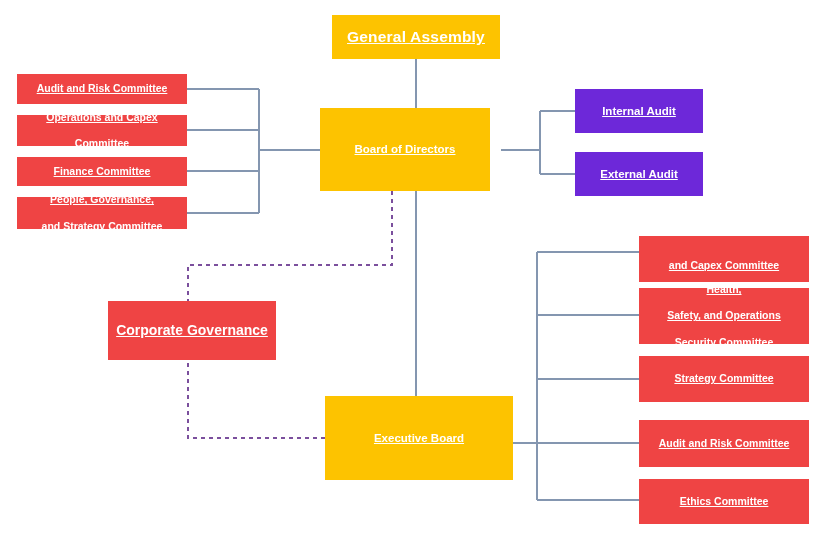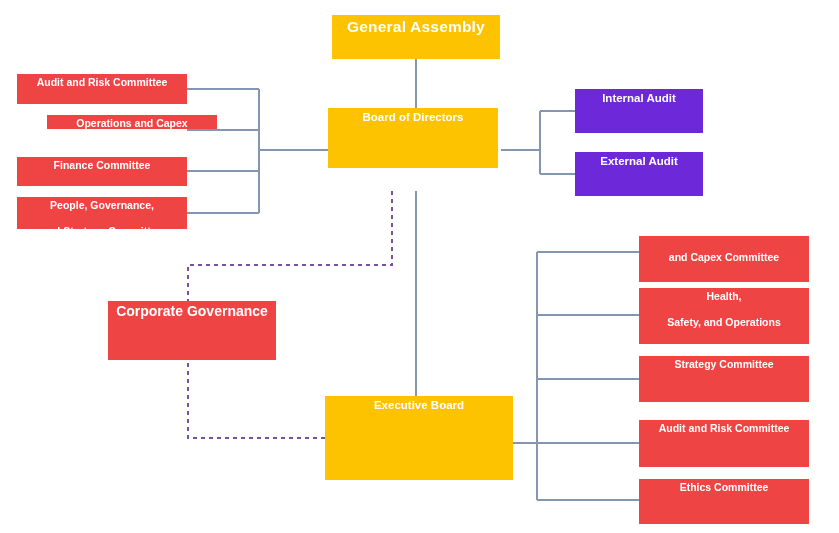--- a/index.html
+++ b/index.html
@@ -22,26 +22,28 @@
     left: 0;
     top: 0;
     width: 839px;
     height: 533px;
     pointer-events: none;
   }
   .node {
     position: absolute;
     box-sizing: border-box;
     display: flex;
+    align-items: center;
     justify-content: center;
     text-align: center;
     color: #ffffff;
     line-height: 1.25;
     padding: 2px 6px;
     z-index: 2;
+    text-decoration: underline;
   }
   .node span {
     display: block;
     width: 100%;
   }
   .node-yellow { background: #FDC300; }
   .node-blue   { background: #6d28d9; }
   .node-gray   { background: #ef4444; }
 
   .t-assembly {
@@ -101,21 +103,21 @@
 
     <g stroke="#7B4F9D" stroke-width="1.2" fill="none" stroke-dasharray="4 4" shape-rendering="crispEdges">
       <path d="M392,191 L392,265 L188,265 L188,438 L325,438"></path>
     </g>
   </svg>
 
   <div class="node node-yellow t-assembly" style="left:332px; top:15px; width:168px; height:44px;">
     <span>General Assembly</span>
   </div>
 
-  <div class="node node-yellow t-board" style="left:328px; top:108px; width:170px; height:60px;">
+  <div class="node node-yellow t-board" style="left:320px; top:108px; width:170px; height:83px;">
     <span>Board of Directors</span>
   </div>
 
   <div class="node node-yellow t-board" style="left:325px; top:396px; width:188px; height:84px;">
     <span>Executive Board</span>
   </div>
 
   <div class="node node-gray t-gov" style="left:108px; top:301px; width:168px; height:59px;">
     <span>Corporate Governance</span>
   </div>
@@ -127,21 +129,21 @@
   <div class="node node-blue t-audit" style="left:575px; top:152px; width:128px; height:44px;">
     <span>External Audit</span>
   </div>
 
   <div class="node node-gray t-committee" style="left:17px; top:74px; width:170px; height:30px;">
     <span>
       <span>Audit and Risk Committee</span>
     </span>
   </div>
 
-  <div class="node node-gray t-committee" style="left:17px; top:115px; width:170px; height:14px;margin-left:30px;">
+  <div class="node node-gray t-committee" style="left:17px; top:115px; width:170px; height:31px;">
     <span>
       <span>Operations and Capex</span><br>
       <span>Committee</span>
     </span>
   </div>
 
   <div class="node node-gray t-committee" style="left:17px; top:157px; width:170px; height:29px;">
     <span>
       <span>Finance Committee</span>
     </span>

